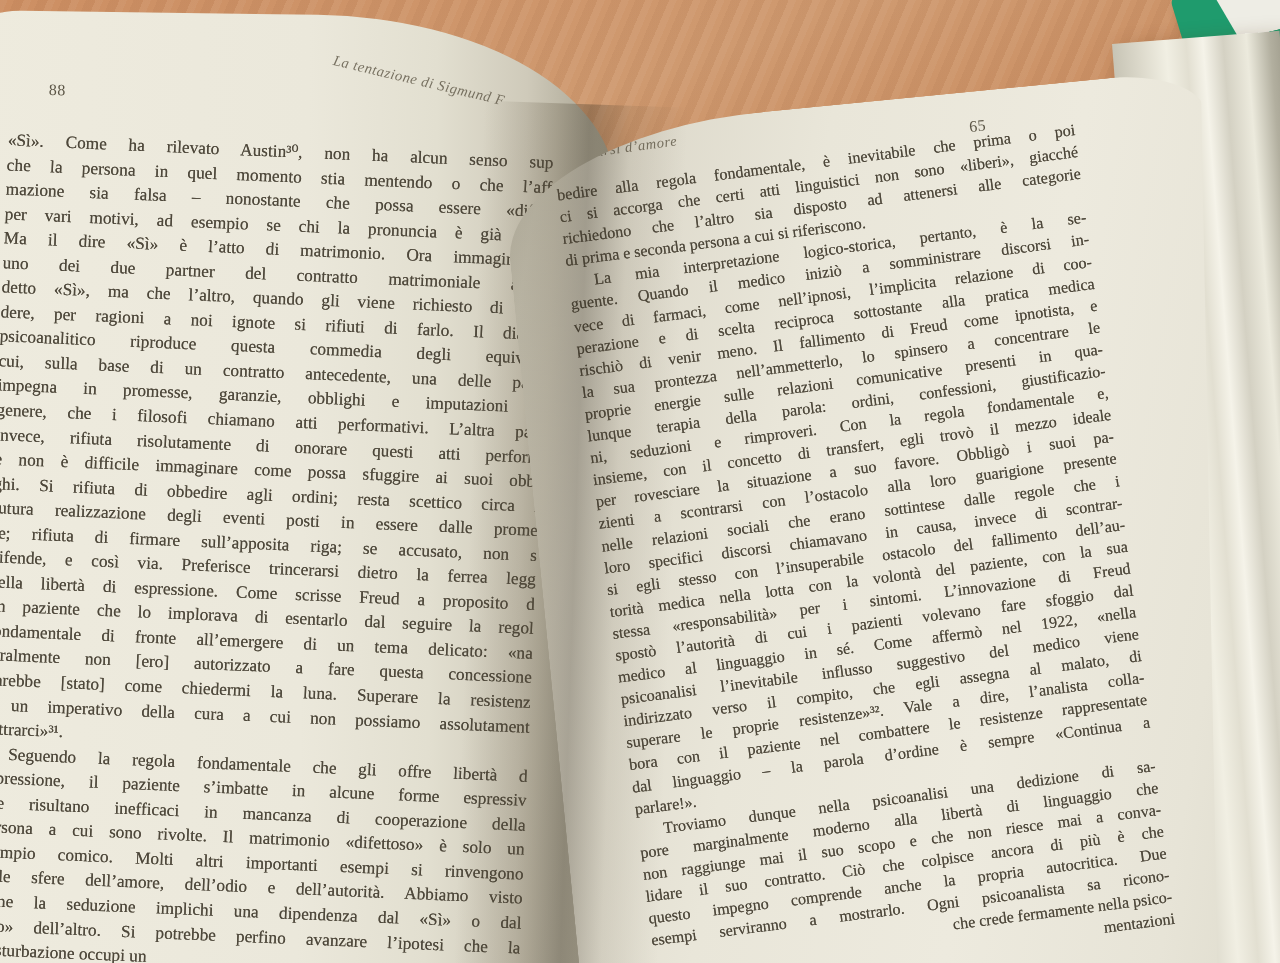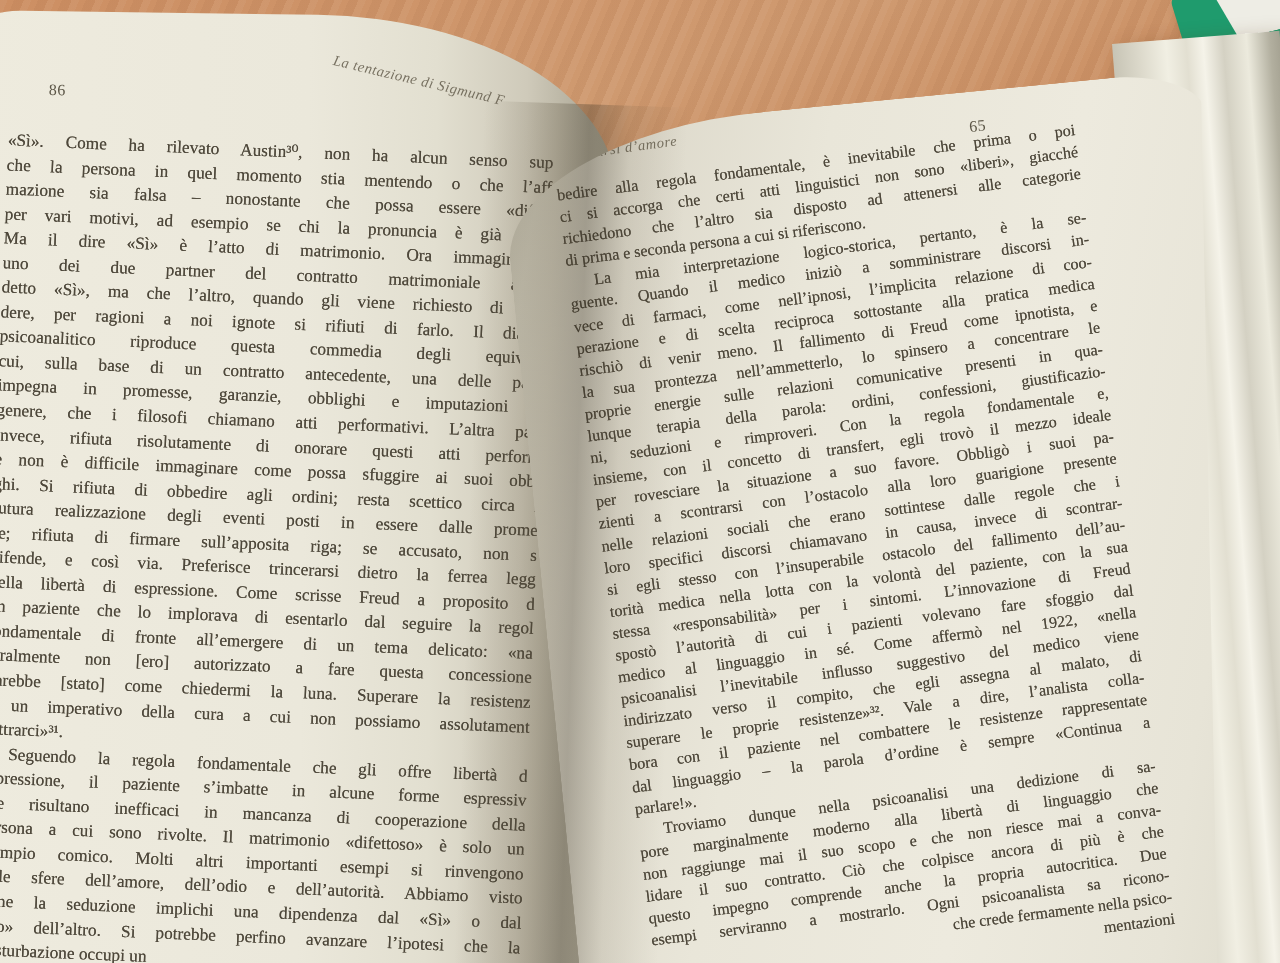--- a/index.html
+++ b/index.html
@@ -61,21 +61,21 @@
 
 <div id="scene">
 
   <div class="green-object">
     <div class="green-inner"></div>
   </div>
 
   <div class="fore-edge"></div>
 
   <div class="page page-left">
-    <div class="pageno pageno-left">86</div>
+    <div class="pageno pageno-left">88</div>
     <div class="running-header header-left">La tentazione di Sigmund F</div>
     <div class="text-block text-left">
         <div class="line">«Sì». Come ha rilevato Austin³⁰, non ha alcun senso sup</div>
         <div class="line">che la persona in quel momento stia mentendo o che l’aff</div>
         <div class="line">mazione sia falsa – nonostante che possa essere «difett</div>
         <div class="line">per vari motivi, ad esempio se chi la pronuncia è già spos</div>
         <div class="line">Ma il dire «Sì» è l’atto di matrimonio. Ora immaginiamo</div>
         <div class="line">uno dei due partner del contratto matrimoniale abbia</div>
         <div class="line">detto «Sì», ma che l’altro, quando gli viene richiesto di risp</div>
         <div class="line">dere, per ragioni a noi ignote si rifiuti di farlo. Il dialog</div>

